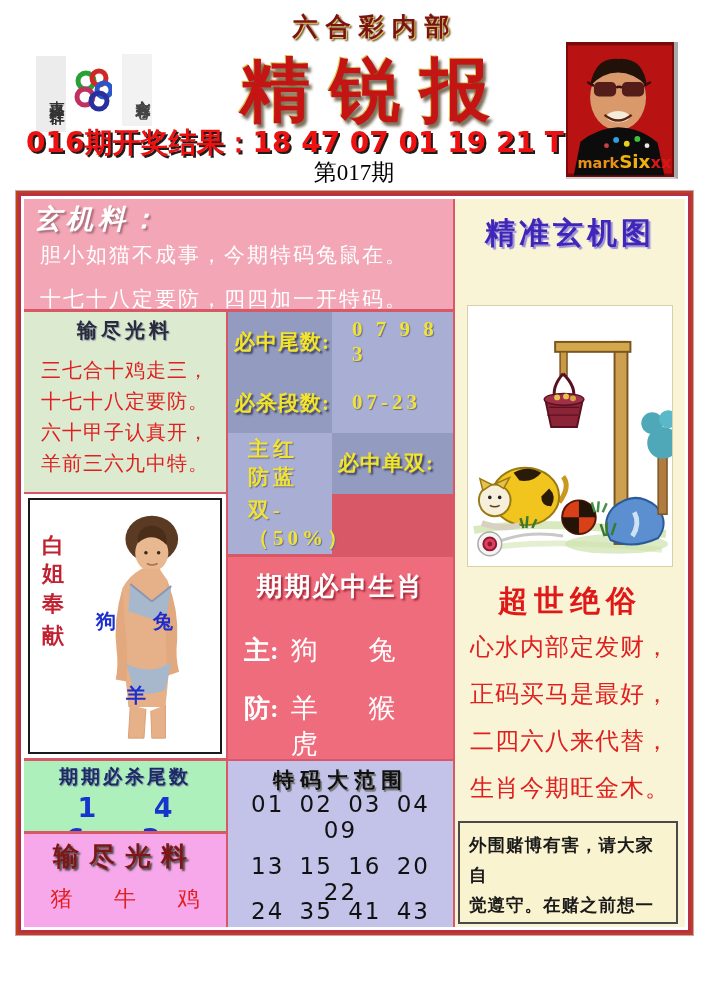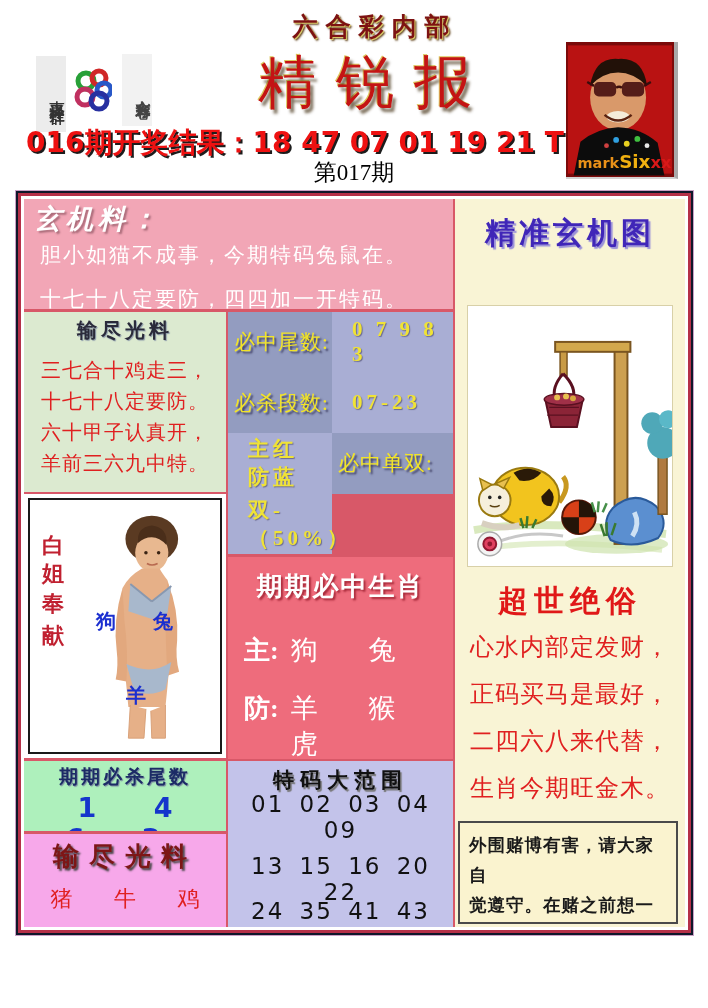--- a/index.html
+++ b/index.html
@@ -12,34 +12,34 @@
           writing-mode:vertical-rl;text-align:center;font-size:15px;font-weight:bold;color:#333;
           letter-spacing:3px;padding-top:2px;}
   .logo{position:absolute;left:72px;top:68px;width:40px;height:46px;}
   .vol-box{position:absolute;left:122px;top:54px;width:30px;height:72px;background:#f2f2f2;
            writing-mode:vertical-rl;text-align:center;font-size:15px;font-weight:bold;color:#444;
            letter-spacing:2px;padding-top:2px;}
   .subtitle{position:absolute;left:235px;top:10px;width:280px;text-align:center;
             font-size:25px;font-weight:bold;color:#7d1212;letter-spacing:8px;
             text-shadow:1px 1px 0 #d8c868,2px 2px 2px #5a3a10;}
   .main-title{position:absolute;left:215px;top:44px;width:300px;text-align:center;
-              font-size:58px;font-weight:normal;color:#c41414;letter-spacing:20px;text-indent:20px;
+              font-size:70px;font-weight:bold;color:#c41414;letter-spacing:20px;text-indent:20px;
               text-shadow:3px 4px 3px rgba(55,35,5,.65),-1px -1px 0 #ddc860;}
   .results{position:absolute;left:26px;top:124px;width:560px;white-space:nowrap;
            font-family:"DejaVu Sans","Liberation Sans",sans-serif;
            font-size:28px;font-weight:bold;color:#ee1111;
            text-shadow:2px 2px 0 #1c1c1c;}
   .issue{position:absolute;left:0;top:157px;width:708px;text-align:center;
          font-size:23px;color:#000;}
   .mark-photo{position:absolute;left:566px;top:42px;width:112px;height:137px;
               border-right:4px solid #a9a9a9;border-bottom:2px solid #d2d2d2;}
 
   
   .frame{position:absolute;left:15px;top:190px;width:679px;height:746px;
-         border:1px solid #c9a0c4;background:#0f172a;padding:2px;}
+         border:1px solid #c9a0c4;background:#c2410c;padding:2px;}
   .frame-inner{border:3px solid #b53048;width:100%;height:100%;padding:3px;background:#fff;}
   .content{position:relative;width:100%;height:100%;background:#d85868;}
   .sec{position:absolute;overflow:hidden;}
 
   
   .sec-mystery{left:0;top:0;width:429px;height:110px;background:#f2a6b6;}
   .mystery-title{position:absolute;left:10px;top:2px;font-size:27px;font-weight:bold;font-style:italic;
                  color:#fff;letter-spacing:5px;text-shadow:2px 2px 2px #a86a78;}
   .mystery-line{position:absolute;left:0;width:400px;text-align:center;color:#fff;
                 font-size:21px;letter-spacing:2px;}
@@ -73,21 +73,21 @@
   
   .sec-killzodiac{left:0;top:635px;width:202px;height:93px;background:#f7a8ea;}
   .killzodiac-title{margin-top:5px;text-align:center;font-size:26px;font-weight:bold;color:#7d1616;
                     letter-spacing:10px;text-shadow:2px 2px 2px #444;}
   .killzodiac-animals{text-align:center;font-size:22px;color:#e02020;letter-spacing:18px;
                       text-indent:18px;margin-top:10px;}
 
   
   .sec-picks{left:204px;top:113px;width:225px;height:242px;display:grid;
              grid-template-columns:104px 1fr;grid-auto-rows:60.5px;}
-  .pick-label{background:#939cc0;color:#f2e428;font-size:21px;font-weight:normal;
+  .pick-label{background:#939cc0;color:#f2e428;font-size:21px;font-weight:bold;
               display:flex;align-items:center;padding-left:6px;letter-spacing:1px;
               text-shadow:2px 2px 2px #3c3c60;}
   .pick-value{background:#a9aed4;color:#f0e335;font-size:21px;font-weight:bold;
               display:flex;align-items:center;padding-left:20px;letter-spacing:4px;
               text-shadow:1px 1px 1px #6a6a90;}
 
   
   .sec-zodiac{left:204px;top:358px;width:225px;height:202px;background:#ee6c7c;}
   .zodiac-title{margin-top:12px;text-align:center;font-size:26px;font-weight:bold;color:#fff;
                 letter-spacing:2px;text-shadow:2px 2px 2px #a82a3a;}

